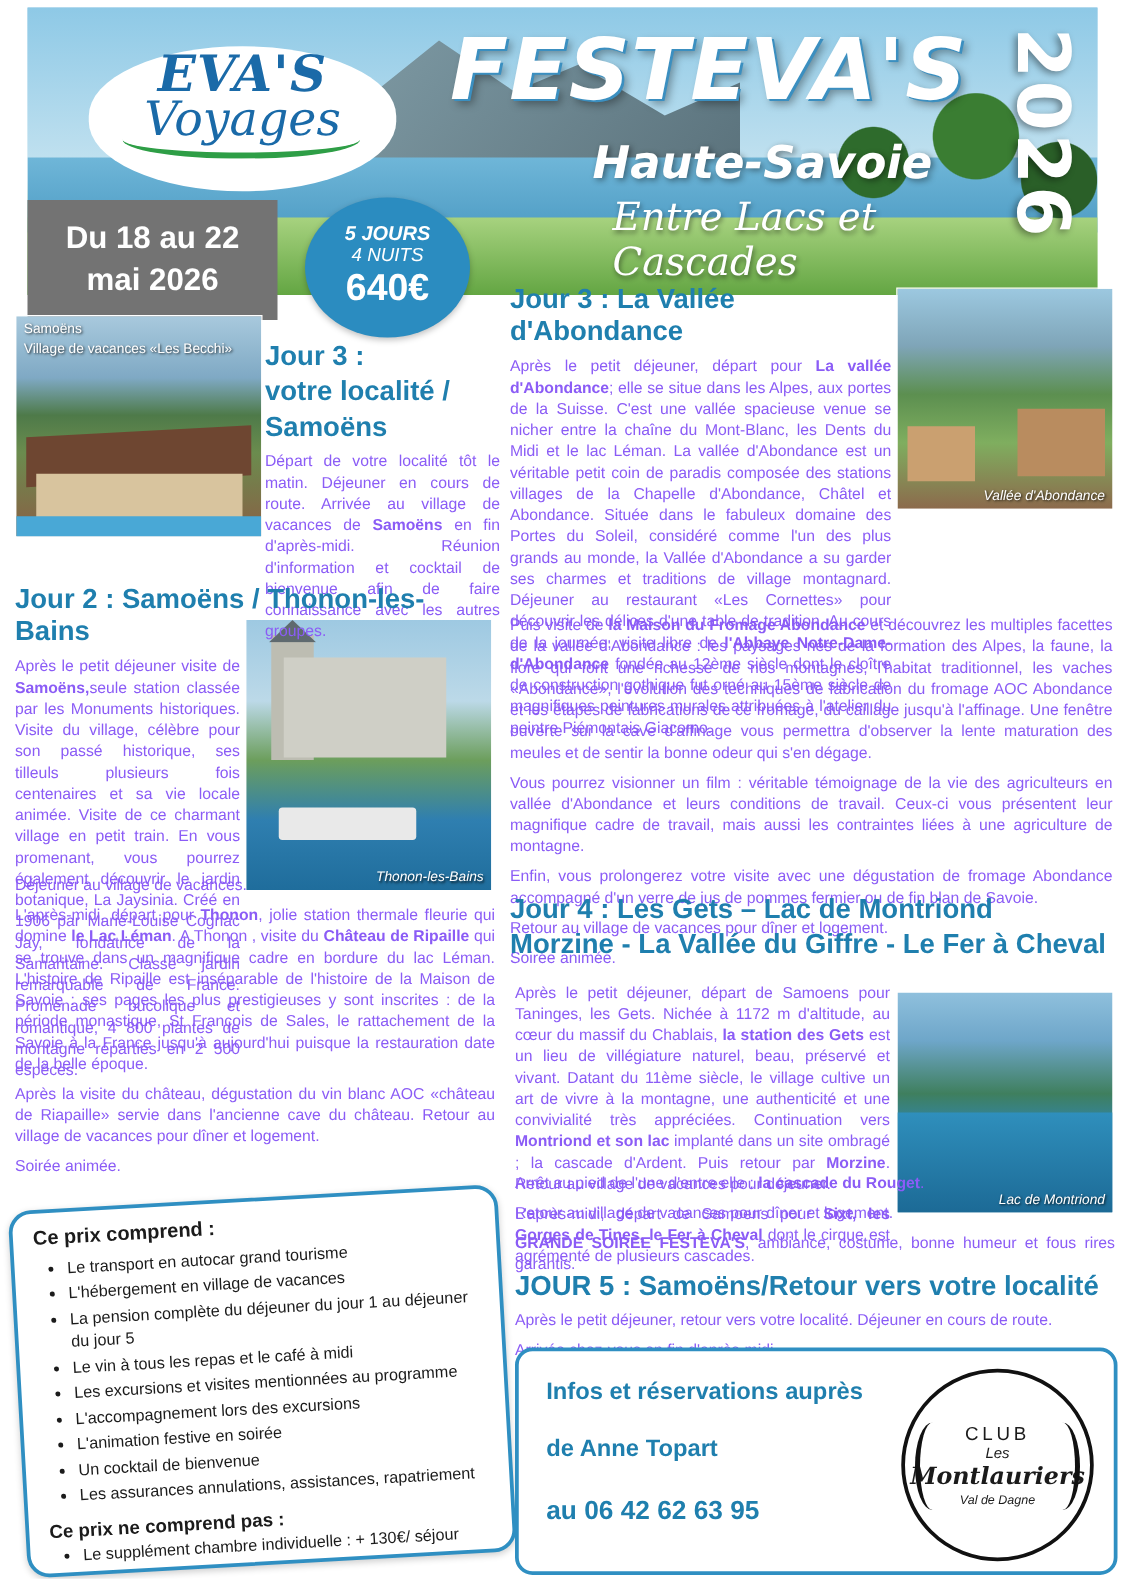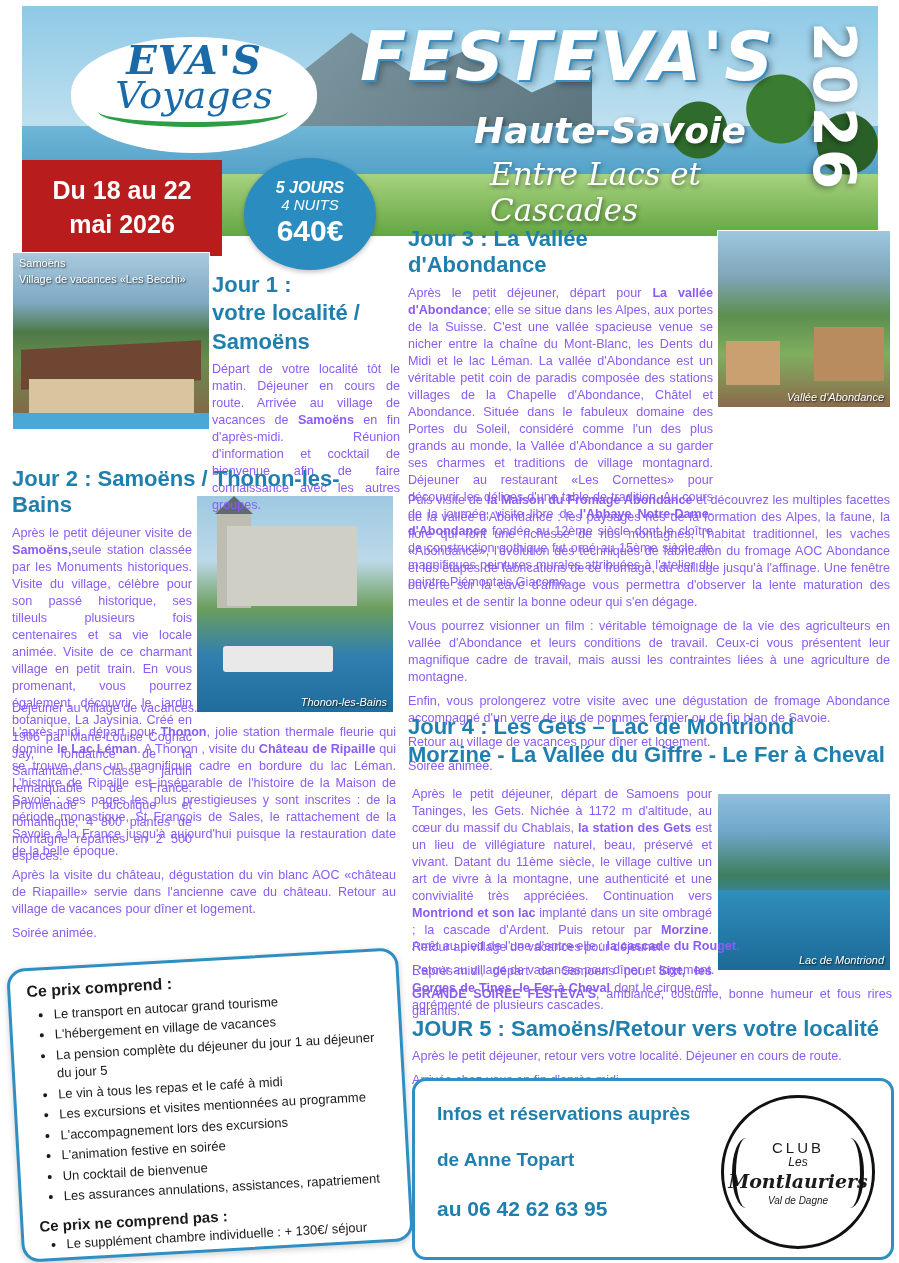--- a/index.html
+++ b/index.html
@@ -60,21 +60,21 @@
   }
   .year{
     position:absolute;right:10px;top:16px;
     writing-mode:vertical-rl;
     font-family:"DejaVu Sans",sans-serif;font-weight:bold;font-size:58px;color:#ffffff;
     letter-spacing:2px;text-shadow:2px 2px 6px rgba(0,0,0,.4);
   }
 
   .datebox{
     position:absolute;left:22px;top:160px;width:200px;height:96px;
-    background:#b91c1c;color:#ffffff;display:flex;flex-direction:column;
+    background:#737373;color:#ffffff;display:flex;flex-direction:column;
     align-items:center;justify-content:center;font-weight:bold;font-size:25px;line-height:1.35;
   }
   .pricecircle{
     position:absolute;left:244px;top:158px;width:132px;height:112px;border-radius:50%;
     background:#2b8cc0;color:#fff;display:flex;flex-direction:column;align-items:center;justify-content:center;
     box-shadow:0 2px 5px rgba(0,0,0,.25);
   }
   .pricecircle .d1{font-size:16px;font-weight:bold;font-style:italic;line-height:1.05;text-align:center;}
   .pricecircle .d2{font-size:15px;font-style:italic;line-height:1.05;}
   .pricecircle .d3{font-size:30px;font-weight:bold;margin-top:2px;}
@@ -212,21 +212,21 @@
     <div class="chalet2"></div>
     <div class="cap">Vallée d'Abondance</div>
   </div>
 
   <div class="photo p-montriond">
     <div class="lake"></div>
     <div class="cap">Lac de Montriond</div>
   </div>
 
   <div style="position:absolute;left:212px;top:272px;width:188px;">
-    <h2 class="jour">Jour 1 :</h2>
+    <h2 class="jour">Jour 3 :</h2>
     <h2 class="jour" style="margin-top:-4px;">votre localité /</h2>
     <h2 class="jour" style="margin-top:-4px;">Samoëns</h2>
     <p class="body">Départ de votre localité tôt le matin. Déjeuner en cours de route. Arrivée au village de vacances de <b>Samoëns</b> en fin d'après-midi. Réunion d'information et cocktail de bienvenue afin de faire connaissance avec les autres groupes.</p>
   </div>
 
   <div style="position:absolute;left:12px;top:466px;width:384px;">
     <h2 class="jour">Jour 2 : Samoëns / Thonon-les-Bains</h2>
     <p class="body" style="width:180px;">Après le petit déjeuner visite de <b>Samoëns,</b>seule station classée par les Monuments historiques. Visite du village, célèbre pour son passé historique, ses tilleuls plusieurs fois centenaires et sa vie locale animée. Visite de ce charmant village en petit train. En vous promenant, vous pourrez également découvrir le jardin botanique, La Jaysinia. Créé en 1906 par Marie-Louise Cognac Jay, fondatrice de la Samaritaine. Classé jardin remarquable de France. Promenade bucolique et romantique, 4 800 plantes de montagne réparties en 2 500 espèces.</p>
   </div>
   <div style="position:absolute;left:12px;top:700px;width:384px;">

